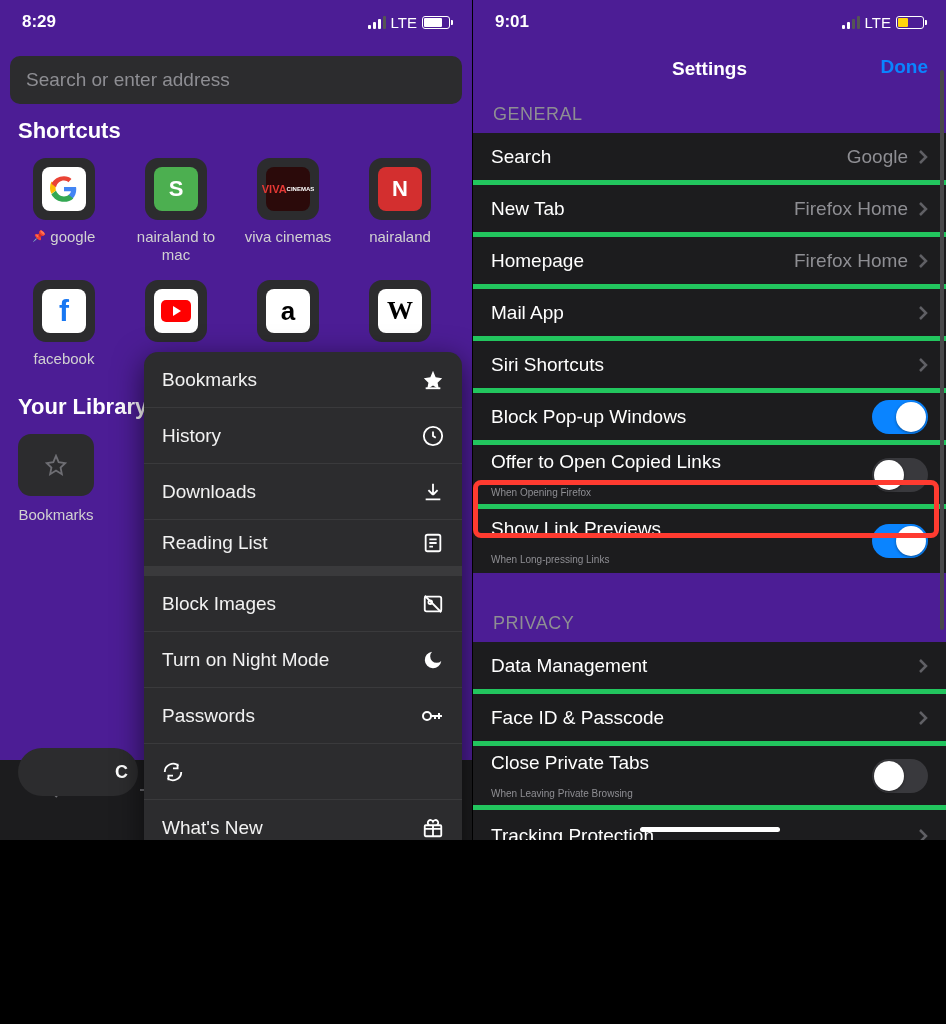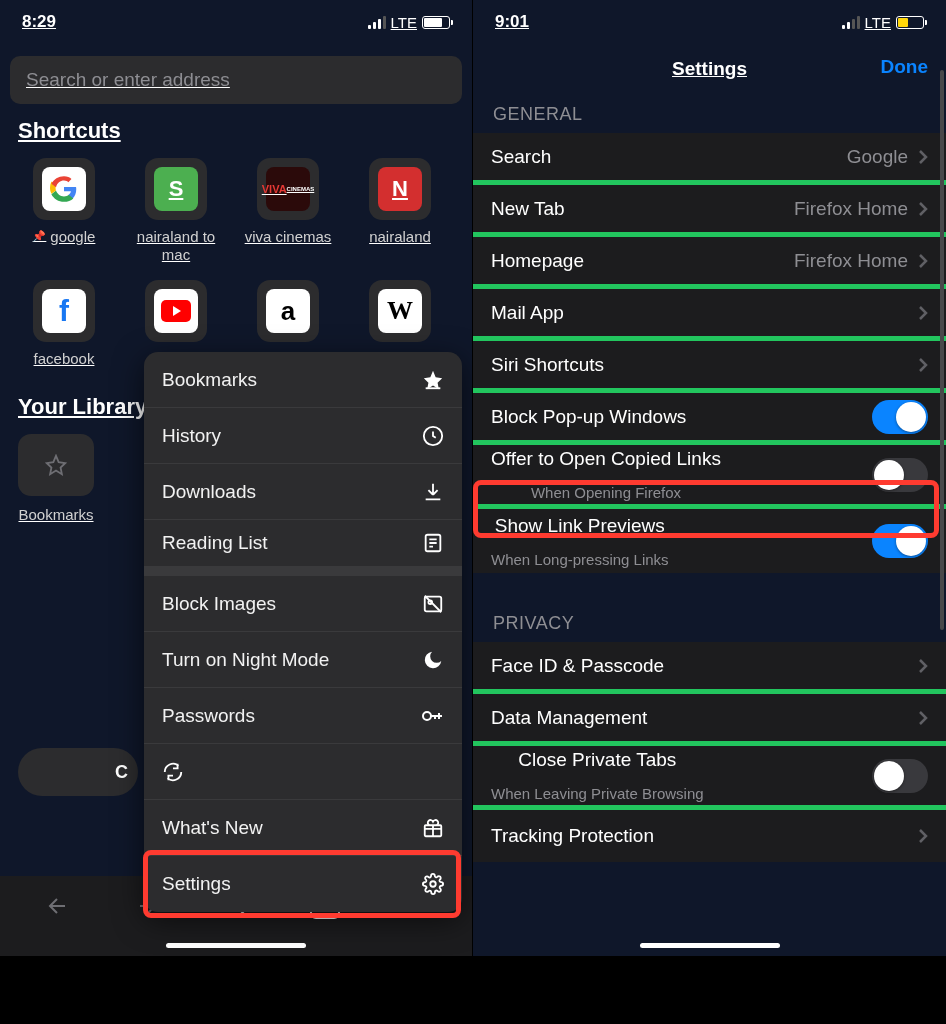--- a/index.html
+++ b/index.html
@@ -1,18 +1,18 @@
 <!DOCTYPE html>
 <html><head>
 <meta charset="utf-8">
 <style>
   * { box-sizing: border-box; margin: 0; padding: 0; font-family: -apple-system, "Helvetica Neue", Helvetica, Arial, sans-serif; }
   body { background: #000; color: #fff; width: 946px; height: 1024px; overflow: hidden; }
   .screens { display: flex; width: 946px; height: 1024px; }
-  .screen { position: relative; width: 473px; height: 956px; background: #0f172a; overflow: hidden; text-decoration: underline; }
+  .screen { position: relative; width: 473px; height: 840px; background: #4c1d95; overflow: hidden; }
   .screen-left { border-right: 1px solid #000; }
 
   
   .status-bar { display: flex; align-items: center; justify-content: space-between; height: 44px; padding: 0 22px; color: #fff; font-size: 17px; font-weight: 600; }
   .status-right { display: flex; align-items: center; gap: 5px; font-size: 15px; font-weight: 500; }
   .signal { display: flex; align-items: flex-end; gap: 2px; }
   .signal span { width: 3px; background: #fff; display: inline-block; border-radius: 1px; }
   .signal span.dim { background: #555; }
   .battery { width: 28px; height: 13px; border: 1px solid #fff; border-radius: 3px; position: relative; }
   .battery::after { content: ""; position: absolute; right: -4px; top: 3px; width: 2px; height: 5px; background: #fff; border-radius: 0 1px 1px 0; }
@@ -48,24 +48,24 @@
   .tab-count { border: 2px solid #fff; border-radius: 6px; color: #fff; width: 30px; height: 26px; display: flex; align-items: center; justify-content: center; font-size: 15px; font-weight: 600; }
   .home-indicator { position: absolute; bottom: 8px; left: 50%; transform: translateX(-50%); width: 140px; height: 5px; background: #fff; border-radius: 3px; }
   .blur-pill { position: absolute; left: 18px; top: 748px; width: 120px; height: 48px; background: #2c2c2e; border-radius: 24px; z-index: 10; color: #fff; display: flex; align-items: center; justify-content: flex-end; padding: 0 10px; font-weight: 700; font-size: 18px; overflow: hidden; }
 
   
   .nav-bar { display: flex; align-items: center; justify-content: center; height: 50px; position: relative; padding: 0 16px; }
   .nav-title { font-size: 19px; font-weight: 600; color: #fff; }
   .nav-done { position: absolute; right: 18px; top: 12px; color: #0a84ff; font-size: 19px; font-weight: 600; }
   .group-header { font-size: 18px; color: #8e8e93; padding: 10px 20px 8px 20px; text-transform: uppercase; letter-spacing: 0.5px; }
   .setting-row { display: flex; align-items: center; justify-content: space-between; padding: 0 18px; height: 52px; border-bottom: 5px solid #22c55e; background: #1c1c1e; }
-  .setting-row .srow-left { display: flex; flex-direction: column; justify-content: center; align-items: center; }
+  .setting-row .srow-left { display: flex; flex-direction: column; justify-content: center; }
   .setting-row.tall { height: 64px; }
   .srow-title { font-size: 19px; color: #fff; font-weight: 400; }
-  .srow-sub { font-size: 15px; color: #8e8e93; margin-top: 14px; }
+  .srow-sub { font-size: 10px; color: #8e8e93; margin-top: 14px; }
   .srow-right { display: flex; align-items: center; gap: 10px; }
   .srow-value { font-size: 19px; color: #8e8e93; }
   .chev { color: #606065; }
   .toggle { width: 56px; height: 34px; border-radius: 17px; position: relative; }
   .toggle.on { background: #0a84ff; }
   .toggle.off { background: #39393d; }
   .toggle .knob { position: absolute; top: 2px; width: 30px; height: 30px; border-radius: 15px; background: #fff; box-shadow: 0 1px 3px rgba(0,0,0,0.4); }
   .toggle.on .knob { right: 2px; }
   .toggle.off .knob { left: 2px; }
   .group-gap { height: 30px; }
@@ -405,31 +405,31 @@
             <div class="toggle on">
               <div class="knob"></div>
             </div>
           </div>
       </div>
 
       <div class="group-gap"></div>
       <div class="group-header">PRIVACY</div>
 
       <div class="setting-row">
+        <span class="srow-title">Data Management</span>
+        <div class="srow-right">
+            <span class="chev">
+              <svg width="10" height="16" viewBox="0 0 10 16" fill="none" stroke="#606065" stroke-width="2.5">
+                <path d="M2 2l6 6-6 6"></path>
+              </svg>
+            </span>
+          </div>
+      </div>
+      <div class="setting-row">
         <span class="srow-title">Face ID &amp; Passcode</span>
-        <div class="srow-right">
-            <span class="chev">
-              <svg width="10" height="16" viewBox="0 0 10 16" fill="none" stroke="#606065" stroke-width="2.5">
-                <path d="M2 2l6 6-6 6"></path>
-              </svg>
-            </span>
-          </div>
-      </div>
-      <div class="setting-row">
-        <span class="srow-title">Data Management</span>
         <div class="srow-right">
             <span class="chev">
               <svg width="10" height="16" viewBox="0 0 10 16" fill="none" stroke="#606065" stroke-width="2.5">
                 <path d="M2 2l6 6-6 6"></path>
               </svg>
             </span>
           </div>
       </div>
       <div class="setting-row tall">
         <div class="srow-left">

